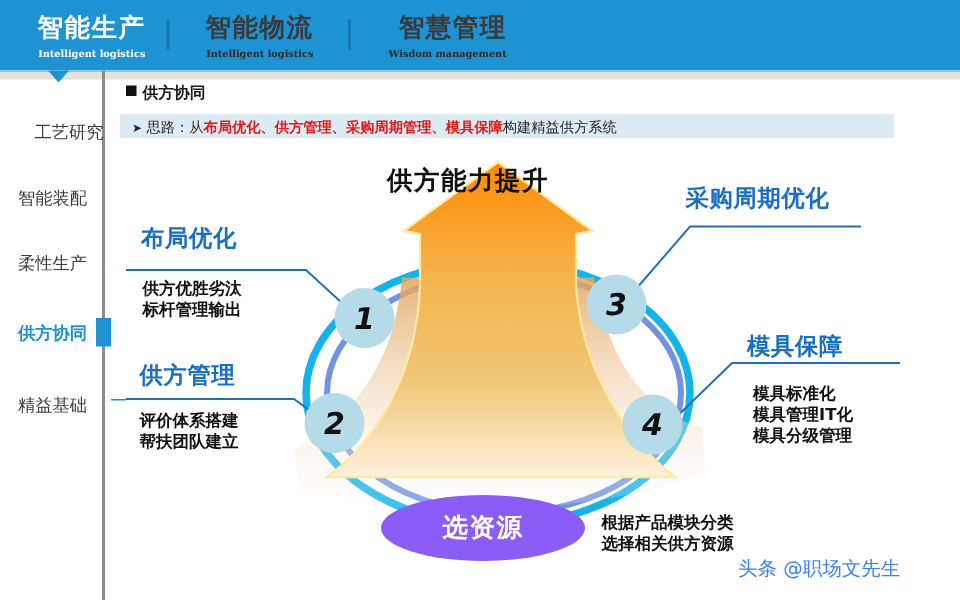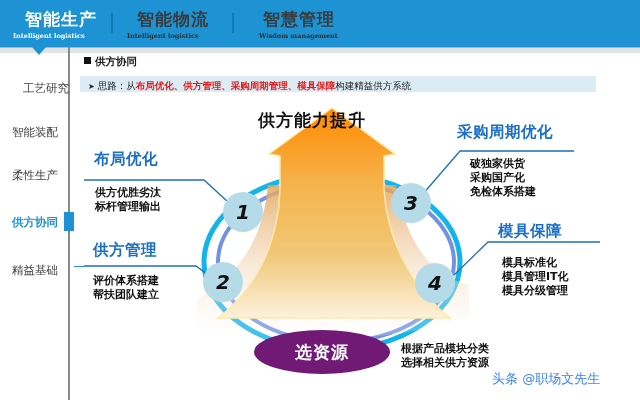--- a/index.html
+++ b/index.html
@@ -3,21 +3,21 @@
 <meta charset="utf-8">
 <style>
   * { box-sizing: border-box; margin: 0; padding: 0; }
   html, body { width: 640px; height: 400px; overflow: hidden; background: #ffffff;
     font-family: "DejaVu Sans", "Liberation Sans", sans-serif; }
   .page { position: relative; width: 640px; height: 400px; background: #fff; }
 
   
   .topbar { position: absolute; left: 0; top: 0; width: 640px; height: 47px; background: #1e93d3; }
   .topbar .strip { position: absolute; left: 0; top: 47px; width: 640px; height: 6px; background: #e2e2e2; border-top: 1px solid #7fc3ea; }
-  .tab { position: absolute; top: 8px; height: 36px; text-align: left; }
+  .tab { position: absolute; top: 8px; height: 36px; text-align: right; }
   .tab .cn { font-size: 17px; font-weight: bold; color: #3a3a3a; letter-spacing: 1px; line-height: 22px; }
   .tab .en { font-family: "DejaVu Serif", "Liberation Serif", serif; font-size: 6.5px; font-weight: bold; color: #2d2d2d; line-height: 10px; margin-top: 1px; white-space: nowrap; }
   .tab.active .cn { color: #ffffff; }
   .tab.active .en { color: #ffffff; }
   .tab-sep { position: absolute; top: 13px; width: 2px; height: 20px; background: #1677b3; }
   .active-caret { position: absolute; left: 32px; top: 47px; width: 0; height: 0;
     border-left: 7px solid transparent; border-right: 7px solid transparent; border-top: 8px solid #1e93d3; }
 
   
   .vline { position: absolute; left: 68px; top: 47px; width: 2px; height: 353px; background: #8a8a8a; }
@@ -39,21 +39,21 @@
 
   .label-head { position: absolute; font-size: 15.5px; font-weight: bold; color: #1a6fc4; white-space: nowrap; letter-spacing: 0.5px; }
   .label-body { position: absolute; font-size: 11px; font-weight: bold; color: #111; line-height: 14px; white-space: nowrap; }
   .label-body div { white-space: nowrap; }
 
   .num { position: absolute; width: 40px; height: 40px; border-radius: 50%; background: #b6dbe8;
     font-family: "DejaVu Sans", sans-serif; font-style: italic; font-weight: bold; font-size: 20px; color: #111;
     text-align: center; line-height: 40px; }
 
   .source-ellipse { position: absolute; left: 254px; top: 330px; width: 136px; height: 44px; border-radius: 50%;
-    background: #701a75; color: #fff; font-size: 17px; font-weight: bold; text-align: center; line-height: 44px; letter-spacing: 1px; }
+    background: #8b5cf6; color: #fff; font-size: 17px; font-weight: bold; text-align: center; line-height: 44px; letter-spacing: 1px; }
   .source-text { position: absolute; left: 401px; top: 342px; font-size: 11px; font-weight: bold; color: #111; line-height: 14px; }
 
   .watermark { position: absolute; left: 492px; top: 370px; font-size: 13px; color: #3b82f6; white-space: nowrap; }
 </style>
 </head>
 <body>
 
 <div class="page">
 
   <div class="topbar">
@@ -128,25 +128,20 @@
   <div class="num" style="left:223px; top:192px;">1</div>
 
   <div class="label-head" style="left:93px; top:240px;">供方管理</div>
   <div class="label-body" style="left:93px; top:274px;">
     <div>评价体系搭建</div>
     <div>帮扶团队建立</div>
   </div>
   <div class="num" style="left:203px; top:262px;">2</div>
 
   <div class="label-head" style="left:457px; top:122px;">采购周期优化</div>
-  <div class="label-body" style="left:470px; top:157px;">
-    <div>破独家供货</div>
-    <div>采购国产化</div>
-    <div>免检体系搭建</div>
-  </div>
   <div class="num" style="left:391px; top:183px;">3</div>
 
   <div class="label-head" style="left:498px; top:221px;">模具保障</div>
   <div class="label-body" style="left:502px; top:256px;">
     <div>模具标准化</div>
     <div>模具管理IT化</div>
     <div>模具分级管理</div>
   </div>
   <div class="num" style="left:415px; top:263px;">4</div>
 

